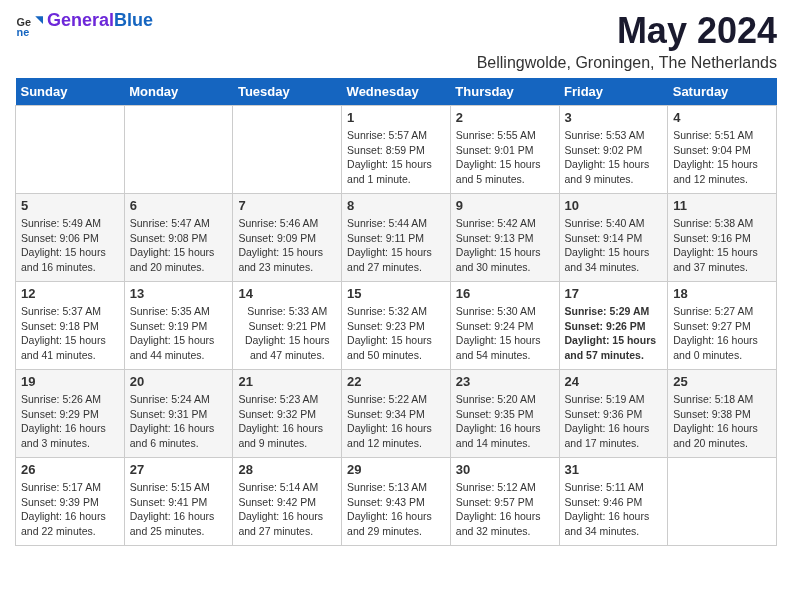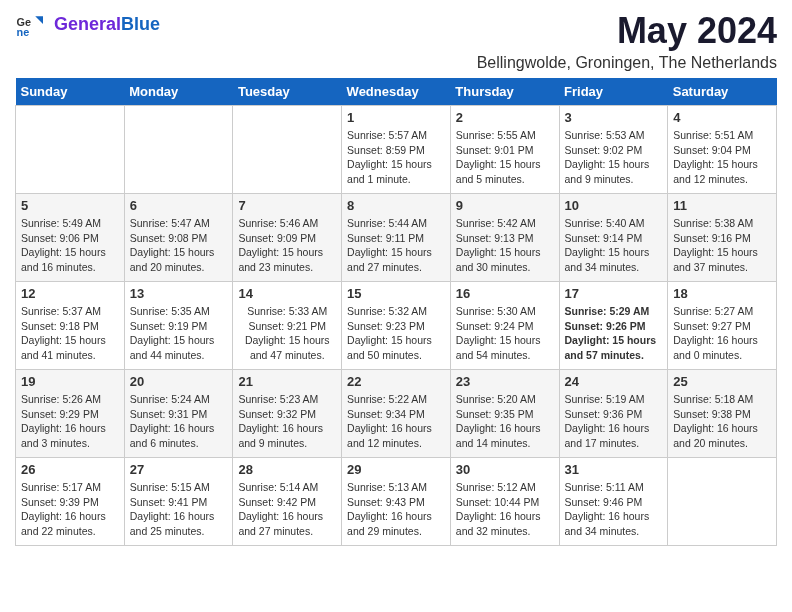--- a/index.html
+++ b/index.html
@@ -11,22 +11,21 @@
       padding: 10px 15px;
     }
     .header-area {
       display: flex;
       justify-content: space-between;
       align-items: flex-start;
       margin-bottom: 6px;
     }
     .logo {
       display: flex;
-      align-items: center;
-      gap: 11px;
+      gap: 4px;
     }
     .logo-text-general {
       font-size: 18px;
       font-weight: bold;
       color: #6d28d9;
     }
     .logo-text-blue {
       font-size: 18px;
       font-weight: bold;
       color: #1565c0;
@@ -335,21 +334,21 @@
         <td>
           <span class="day-number">29</span>
           <div class="day-info" style="white-space: pre-line;">Sunrise: 5:13 AM
 Sunset: 9:43 PM
 Daylight: 16 hours
 and 29 minutes.</div>
         </td>
         <td>
           <span class="day-number">30</span>
           <div class="day-info" style="white-space: pre-line;">Sunrise: 5:12 AM
-Sunset: 10:44 PM
+Sunset: 9:57 PM
 Daylight: 16 hours
 and 32 minutes.</div>
         </td>
         <td>
           <span class="day-number">31</span>
           <div class="day-info" style="white-space: pre-line;">Sunrise: 5:11 AM
 Sunset: 9:46 PM
 Daylight: 16 hours
 and 34 minutes.</div>
         </td>

